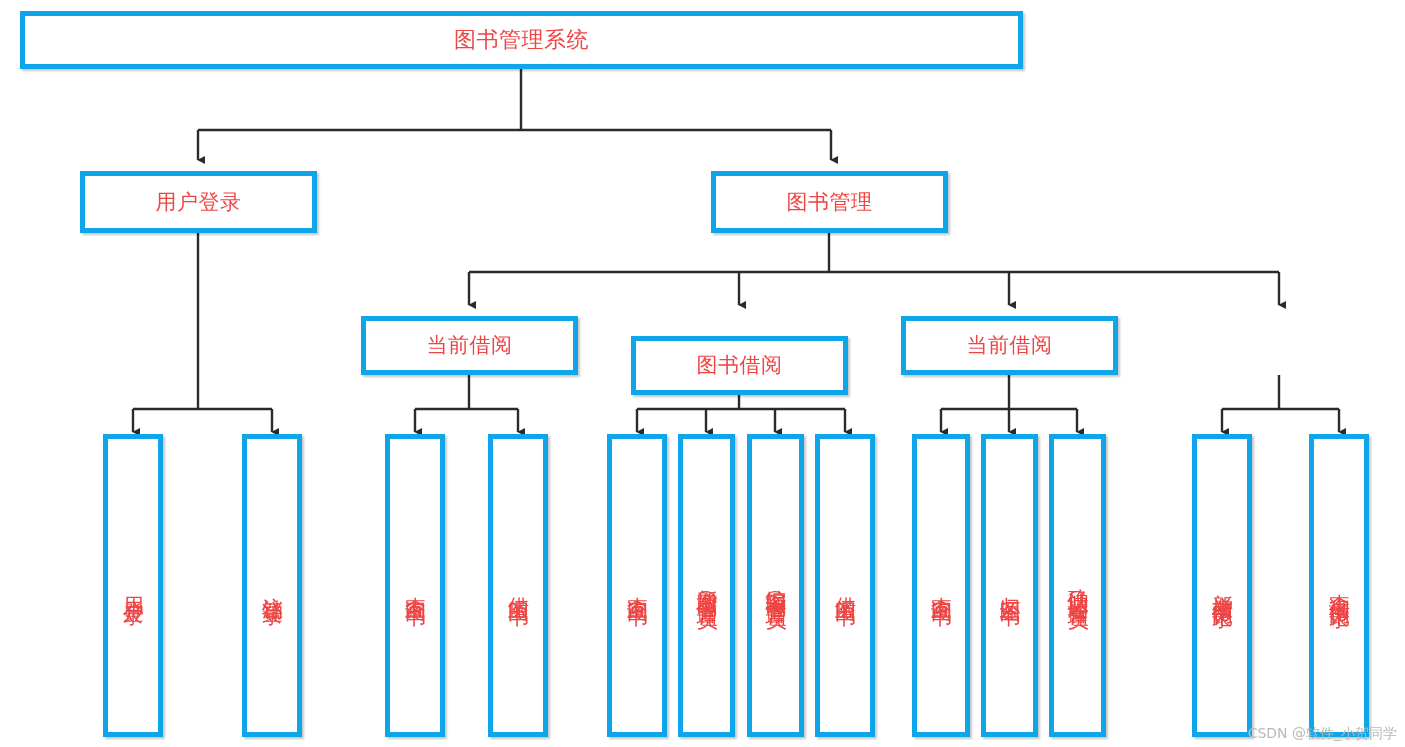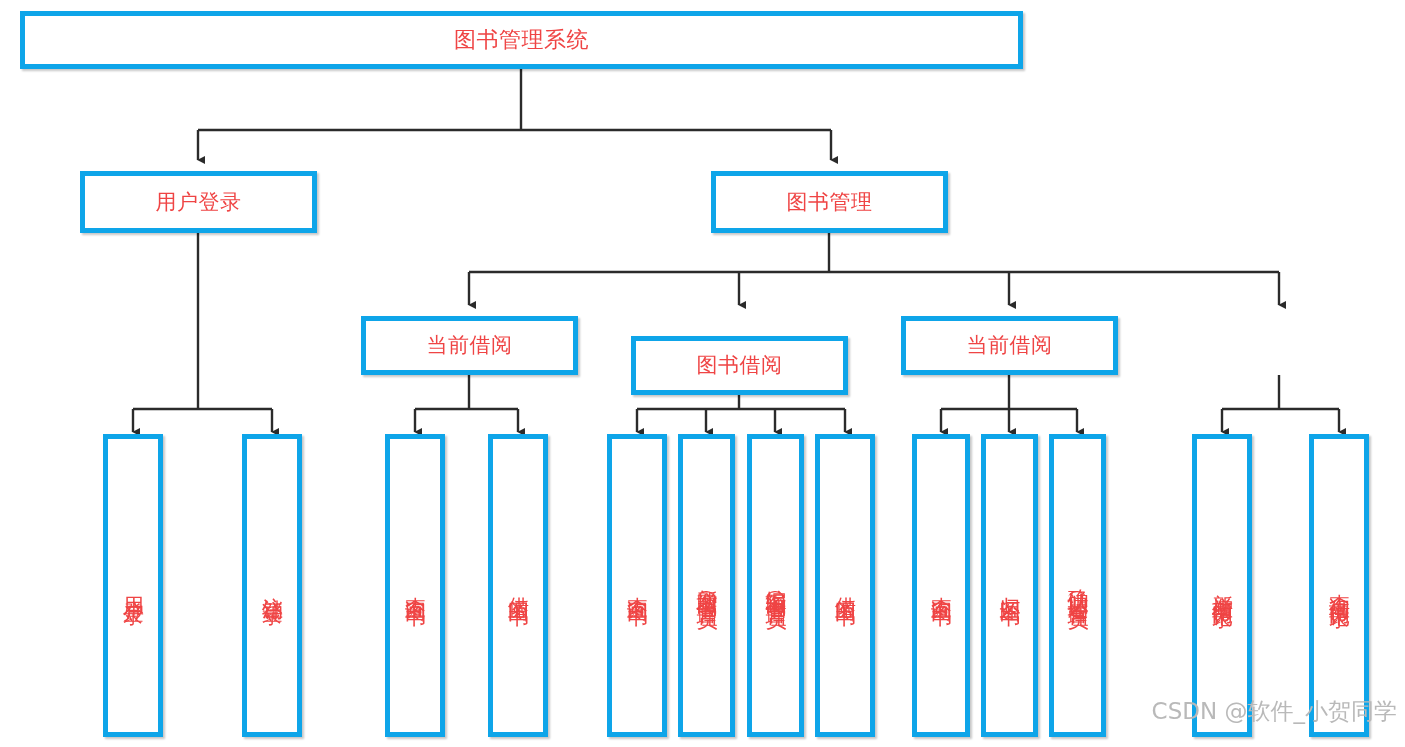--- a/index.html
+++ b/index.html
@@ -61,22 +61,22 @@
     writing-mode: vertical-rl;
     text-orientation: upright;
     font-size: 21px;
     line-height: 1.18;
     letter-spacing: 3px;
     max-height: 100%;
   }
   .watermark {
     position: absolute;
     right: 8px;
-    bottom: 20px;
-    font-size: 23px;
+    bottom: 4px;
+    font-size: 14px;
     color: #b9b9b9;
     white-space: nowrap;
     font-family: "DejaVu Sans", "Liberation Sans", sans-serif;
   }
 </style>
 </head>
 <body>
 
 <div id="canvas">
 

